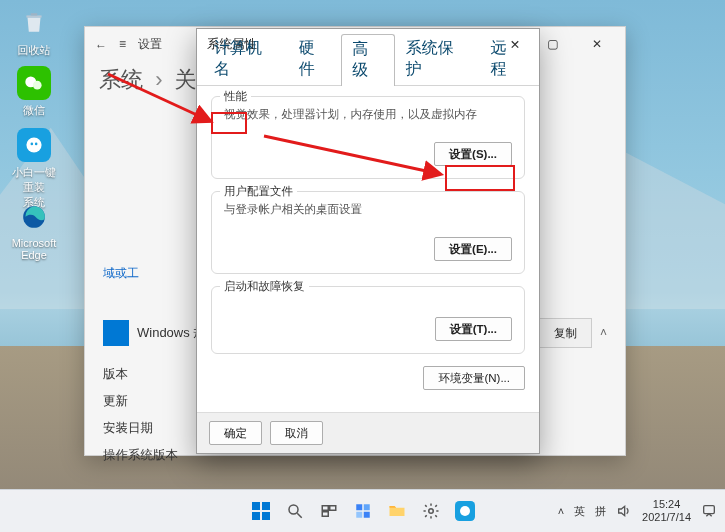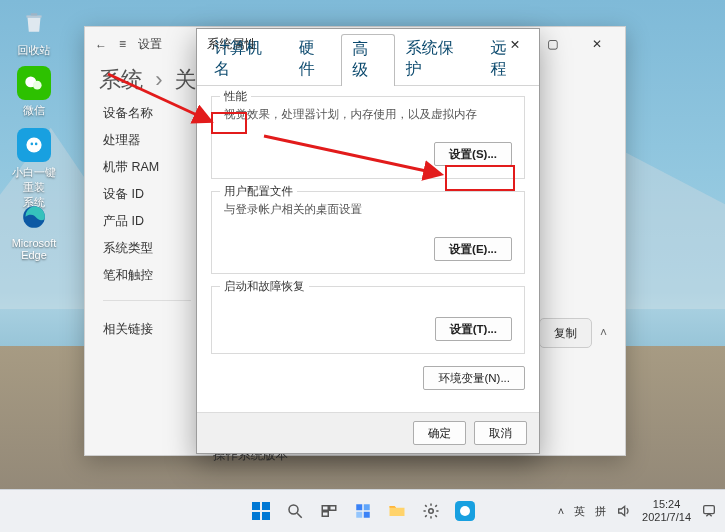--- a/index.html
+++ b/index.html
@@ -23,40 +23,40 @@
   .ws-winbtns{margin-left:auto;display:flex;}
   .wbtn{width:44px;height:30px;display:flex;align-items:center;justify-content:center;color:#333;}
   .ws-crumb{padding:4px 14px 6px;font-size:22px;color:#555;}
   .ws-crumb .sep{color:#888;margin:0 6px;}
   .ws-body{display:flex;padding:4px 18px 12px;gap:22px;}
   .ws-menu{width:88px;display:flex;flex-direction:column;gap:10px;font-size:12.5px;color:#333;}
   .ws-link{color:#1069c9;}
   .ws-section-label{font-size:12.5px;color:#333;}
   .ws-rule{border:0;border-top:1px solid #ddd;margin:6px 0 10px;}
   .ws-copy{margin-left:auto;display:flex;align-items:center;gap:8px;}
-  .ws-copy .btn{height:28px;padding:0 14px;background:#f0f0f0;border:1px solid #ccc;border-radius:5px;display:flex;align-items:center;}
+  .ws-copy .btn{height:28px;padding:0 14px;background:#f0f0f0;border:1px solid #ccc;border-radius:0;display:flex;align-items:center;}
   .ws-winlogo{display:flex;align-items:center;gap:8px;margin:36px 0 18px;}
   .ws-winlogo .sq{width:26px;height:26px;background:#0078d4;}
   .ws-winlogo .txt{font-size:13px;color:#333;}
   
   .dlg{position:absolute;left:196px;top:28px;width:342px;height:424px;background:#fff;border:1px solid #9c9c9c;box-shadow:0 10px 28px rgba(0,0,0,.35);}
   .dlg-title{height:30px;display:flex;align-items:center;padding:0 4px 0 10px;font-size:12.5px;}
   .dlg-title .wbtn{width:40px;height:26px;}
   .tabs{display:flex;border-bottom:1px solid #d4d4d4;padding:0 6px;height:26px;align-items:flex-end;}
   .tab{padding:4px 10px 5px;border:1px solid transparent;border-bottom:none;color:#0c4a6e;font-size:16px;}
   .tab.active{border-color:#bdbdbd;background:#fff;position:relative;top:1px;border-top-left-radius:3px;border-top-right-radius:3px;}
   .dlg-body{padding:10px 14px 6px;}
   .hint{font-size:11.5px;color:#444;margin-bottom:12px;}
-  .group{border:1px solid #dadada;border-radius:0;padding:10px 12px 12px;margin-bottom:12px;position:relative;}
+  .group{border:1px solid #dadada;border-radius:6px;padding:10px 12px 12px;margin-bottom:12px;position:relative;}
   .group-title{position:absolute;top:-8px;left:8px;background:#fff;padding:0 4px;font-size:11.5px;color:#333;}
   .group-desc{font-size:11.5px;color:#555;}
   .group-btnrow{display:flex;justify-content:flex-end;margin-top:20px;font-weight:bold;}
   .btn{height:22px;padding:0 14px;font-size:11.5px;background:#fdfdfd;border:1px solid #adadad;border-radius:2px;display:flex;align-items:center;color:#222;}
   .btn[disabled]{color:#9a9a9a;}
-  .dlg-foot{position:absolute;left:0;right:0;bottom:0;height:40px;background:#f0f0f0;border-top:1px solid #dcdcdc;display:flex;align-items:center;justify-content:flex-end;gap:8px;padding:0 12px;}
+  .dlg-foot{position:absolute;left:0;right:0;bottom:0;height:40px;background:#f0f0f0;border-top:1px solid #dcdcdc;display:flex;align-items:center;justify-content:flex-start;gap:8px;padding:0 12px;}
   
   .hl{position:absolute;border:2px solid #e21b1b;pointer-events:none;}
   .arrow-svg{position:absolute;pointer-events:none;}
   
   .taskbar{position:absolute;left:0;right:0;bottom:0;height:42px;background:rgba(243,246,250,.95);border-top:1px solid #d0d5db;display:flex;align-items:center;}
   .tb-center{position:absolute;left:50%;transform:translateX(-50%);display:flex;align-items:center;gap:6px;}
   .tb-ic{width:28px;height:28px;border-radius:4px;display:flex;align-items:center;justify-content:center;}
   .tb-right{position:absolute;right:8px;display:flex;align-items:center;gap:10px;font-size:11px;color:#333;}
   .tb-clock{text-align:center;line-height:1.15;}
 </style>
@@ -123,31 +123,20 @@
       <div class="wbtn">▢</div>
       <div class="wbtn">✕</div>
     </div>
   </div>
   <div class="ws-crumb">
     <span>系统</span>
     <span class="sep">›</span>
     <span>关</span>
   </div>
   <div class="ws-body">
-    <div class="ws-menu">
-      <span>设备名称</span>
-      <span>处理器</span>
-      <span>机带 RAM</span>
-      <span>设备 ID</span>
-      <span>产品 ID</span>
-      <span>系统类型</span>
-      <span>笔和触控</span>
-      <hr class="ws-rule">
-      <span class="ws-section-label">相关链接</span>
-    </div>
     <div style="flex:1">
       <div style="height:160px"></div>
       <div style="display:flex;align-items:center">
         <span class="ws-link">域或工</span>
       </div>
       <div class="ws-winlogo">
         <div class="sq"></div>
         <div class="txt">Windows 规</div>
         <div class="ws-copy">
           <div class="btn">

